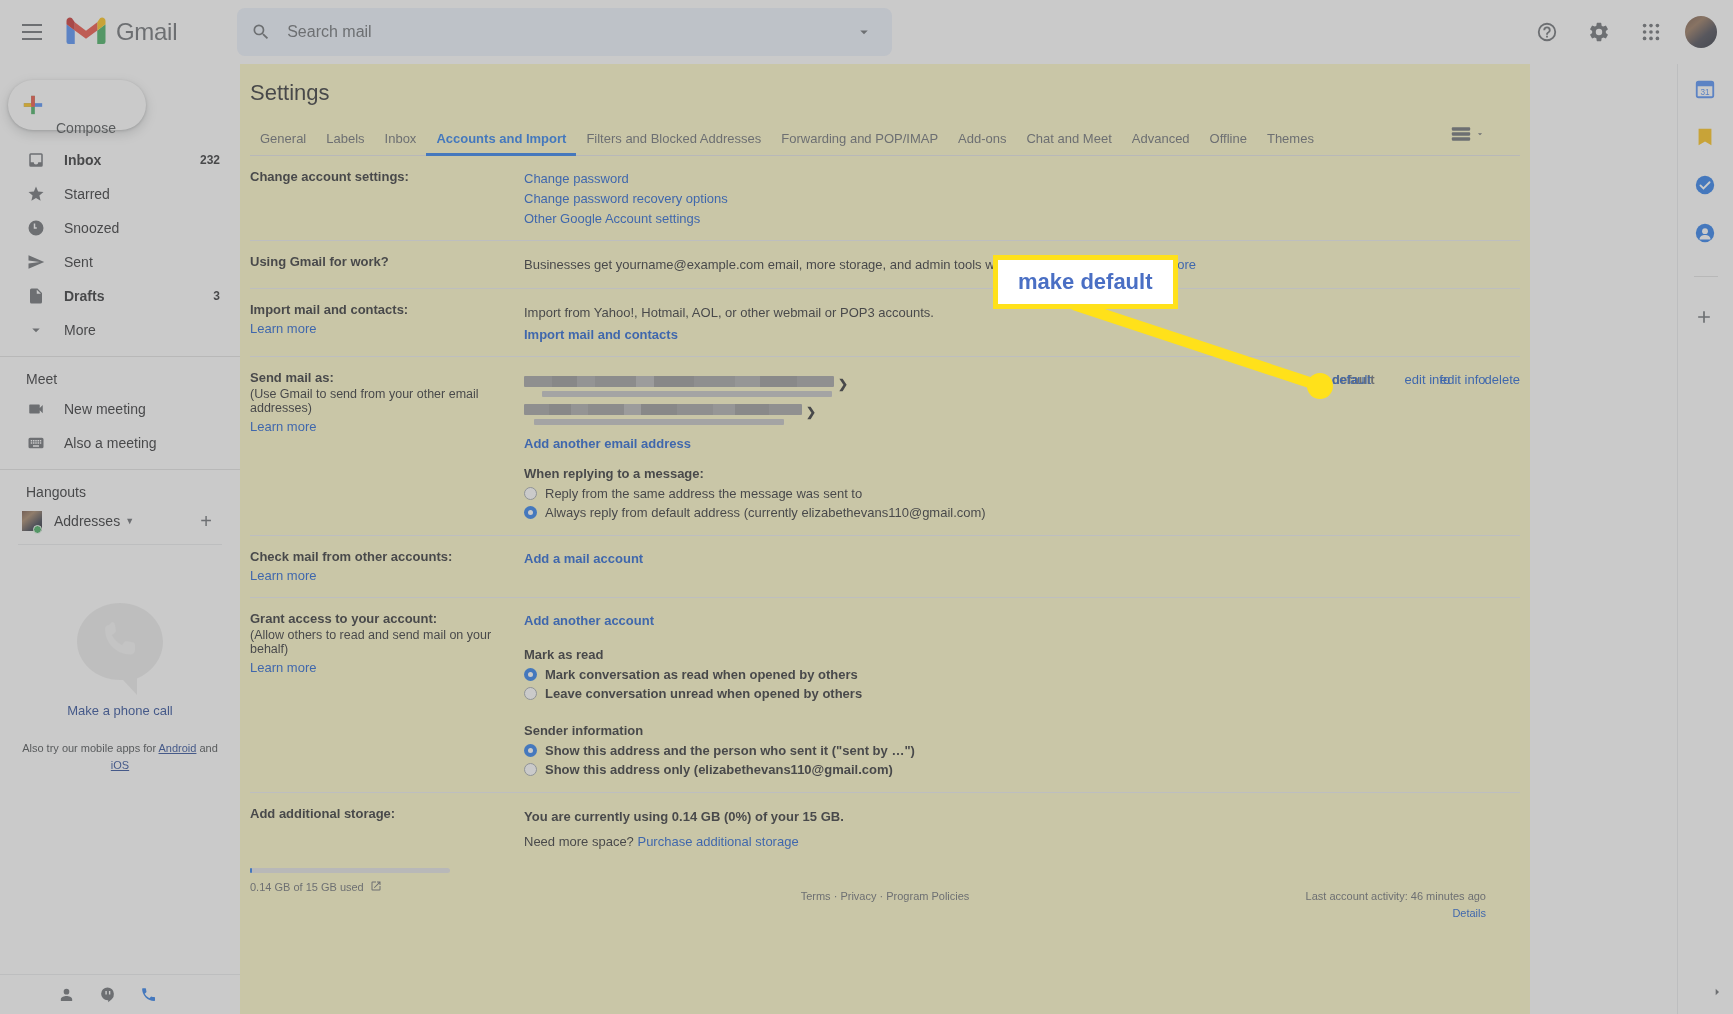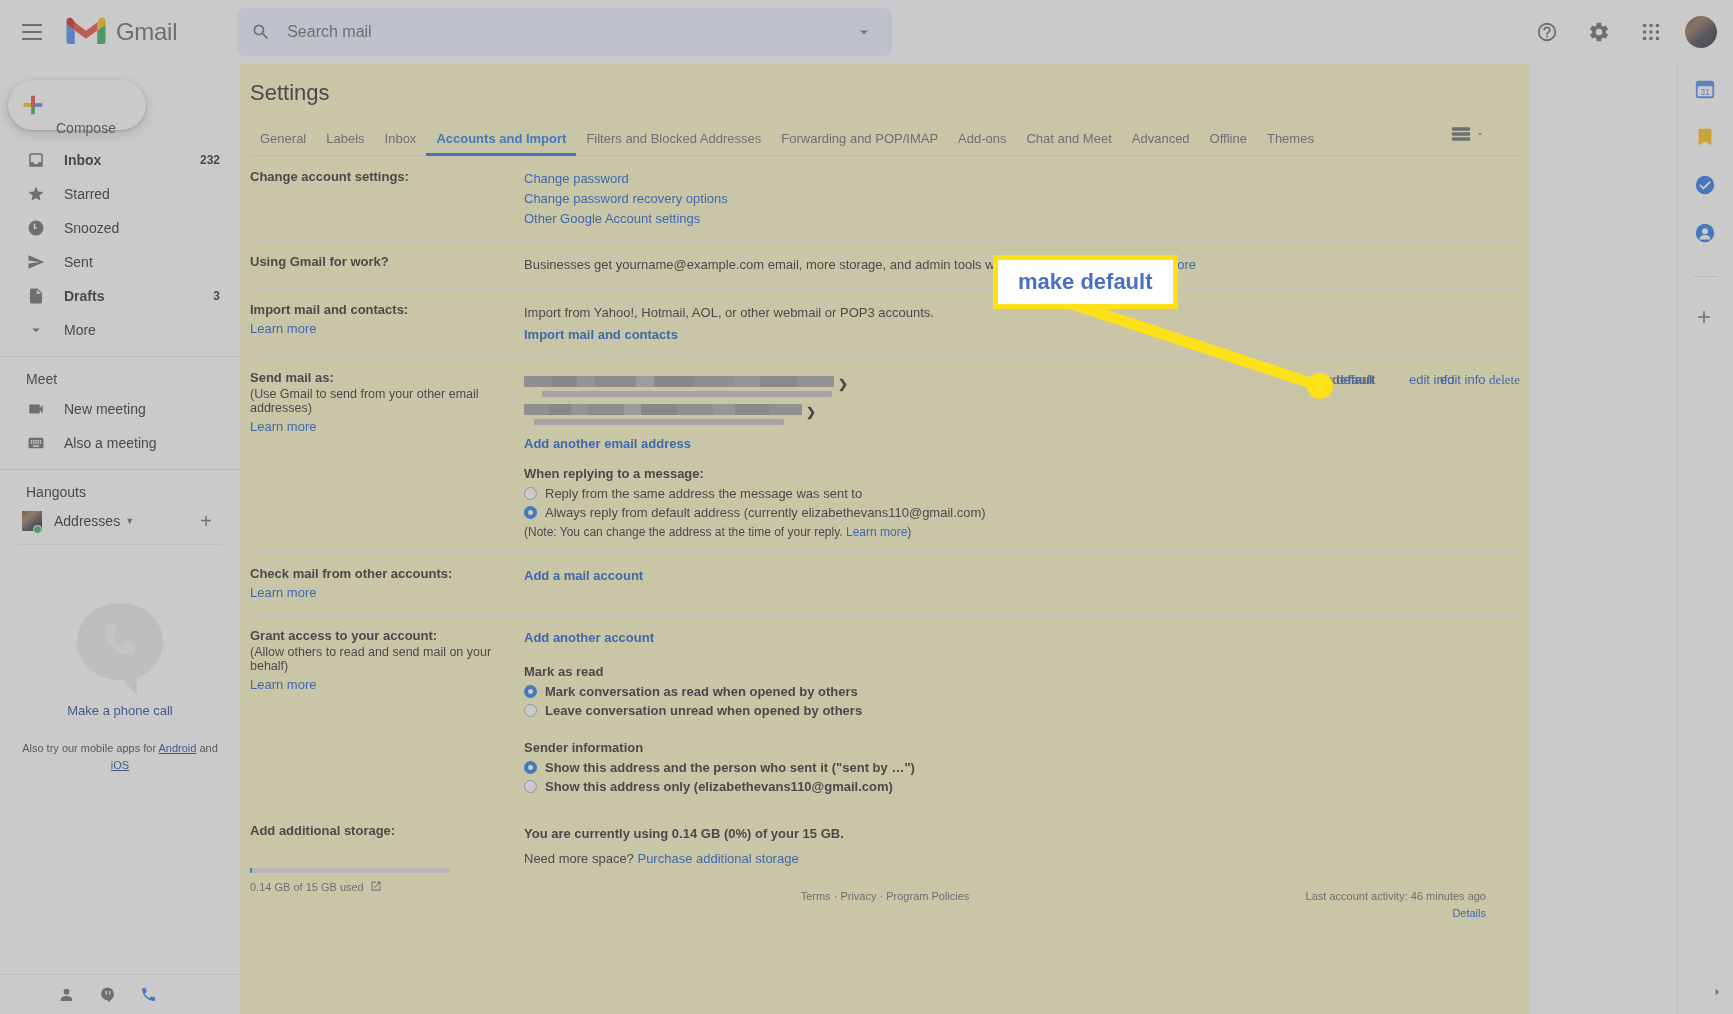--- a/index.html
+++ b/index.html
@@ -94,21 +94,21 @@
     background-image: linear-gradient(90deg,#9a9a9a 0 9%,#8e8e8e 9% 17%,#a3a3a3 17% 23%,#949494 23% 36%,#b0b0b0 36% 42%,#8d8d8d 42% 55%,#9a9a9a 55% 68%,#a6a6a6 68% 76%,#909090 76% 88%,#9c9c9c 88% 100%); }
   .redact2 { height: 6px; background: #bdbdbd; display: block; border-radius: 1px; margin-top: 1px; }
   .chev { font-size: 12px; color: #202124; font-weight: bold; margin-left: 4px; }
 
   .mailrow { display: flex; align-items: center; height: 28px; }
   .mailrow .addrwrap { position: relative; }
   .actions { position: absolute; right: 0; display: flex; align-items: baseline; font-size: 13px; top: 0; }
   .act-default { color: #5f6368; font-weight: bold; width: 108px; }
   .act-make { color: #1155cc; cursor: pointer; width: 108px; }
   .act-edit { color: #1155cc; cursor: pointer; width: 80px; }
-  .act-del { color: #1155cc; cursor: pointer; font-family: Liberation Serif, serif; }
+  .act-del { color: #1155cc; cursor: pointer; }
 
   .radio { width: 13px; height: 13px; border-radius: 50%; border: 1px solid #9aa0a6; display: inline-block; vertical-align: -2px; margin-right: 8px; background: #fff; flex: none; position: relative; cursor: pointer; }
   .radio.on { border: none; background: #1a73e8; }
   .radio.on::after { content: ""; position: absolute; left: 4px; top: 4px; width: 5px; height: 5px; border-radius: 50%; background: #fff; }
   .optrow { display: flex; align-items: center; font-size: 13px; color: #202124; height: 19px; }
   .optrow.b { font-weight: bold; }
   .grouphead { font-size: 13px; font-weight: bold; color: #202124; margin-bottom: 3px; }
   .note { font-size: 12px; color: #202124; margin-top: 3px; }
 
   
@@ -435,24 +435,20 @@
         <div style="margin-top:14px">
           <div class="grouphead">When replying to a message:</div>
           <label class="optrow">
             <span class="radio"></span>
             <span>Reply from the same address the message was sent to</span>
           </label>
           <label class="optrow">
             <span class="radio on"></span>
             <span>Always reply from default address (currently elizabethevans110@gmail.com)</span>
           </label>
-          <div class="note">
-            <span>(Note: You can change the address at the time of your reply.</span>
-            <span class="llink">Learn more</span><span>)</span>
-          </div>
         </div>
       </div>
     </div>
 
     <div class="srow">
       <div class="scol-left">
         <div class="slabel">Check mail from other accounts:</div>
         <div class="slink mt">Learn more</div>
       </div>
       <div class="scol-right">

